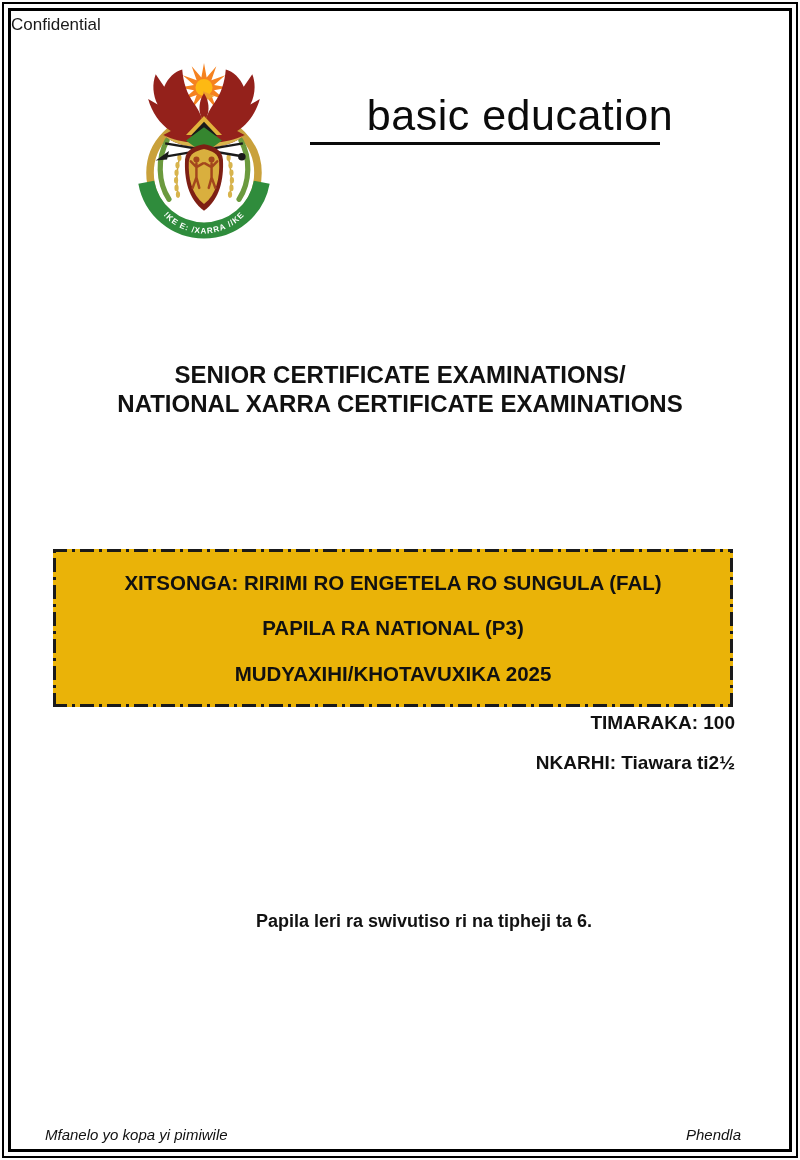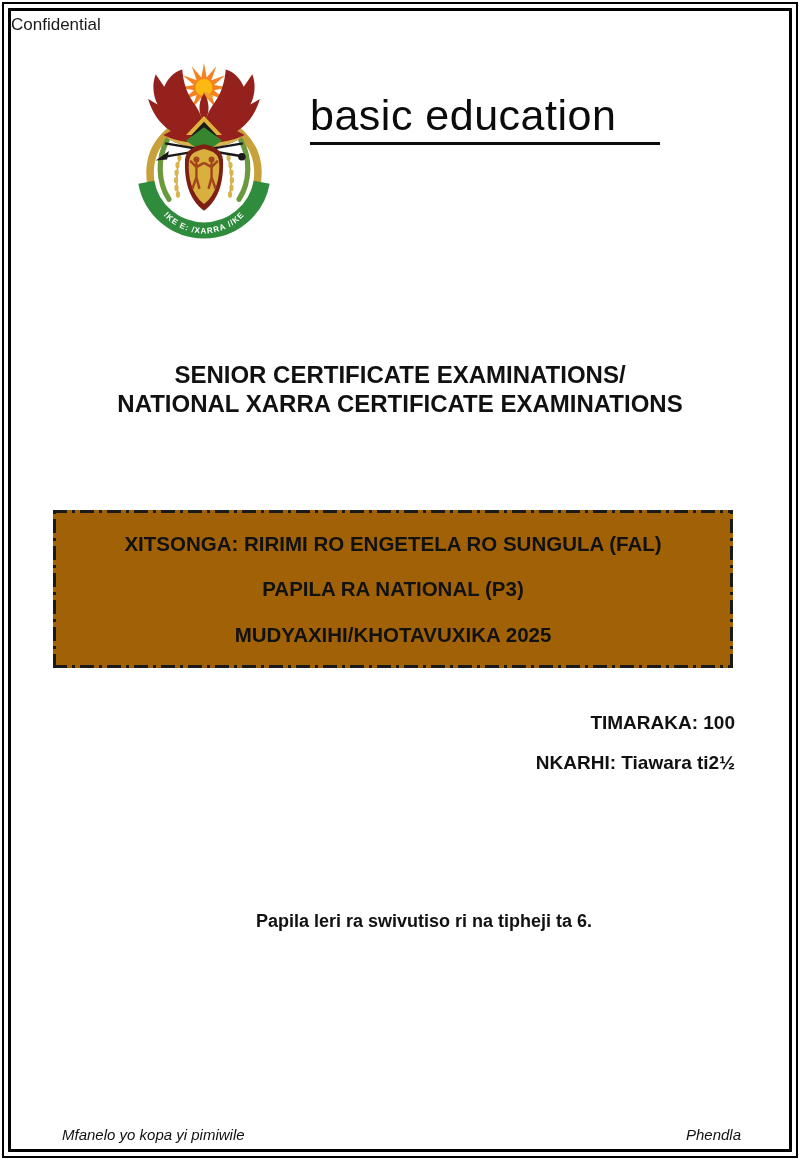--- a/index.html
+++ b/index.html
@@ -14,21 +14,21 @@
   }
   .frame-inner {
     position:absolute; left:4px; top:4px; right:4px; bottom:4px;
     border:3px solid #000;
   }
   .confidential {
     position:absolute; top:4px; left:0; width:100%;
     text-align:left; font-size:17px; color:#1a1a1a;
   }
   .emblem { position:absolute; left:122px; top:49px; width:142px; height:182px; }
-  .brand { position:absolute; left:299px; top:80px; width:420px; }
+  .brand { position:absolute; left:299px; top:80px; width:420px;text-align:center; }
   .brand-name { font-size:43px; line-height:48px; letter-spacing:0.5px; color:#0b0b0b; }
   .brand-rule { width:350px; height:2.5px; background:#0b0b0b; margin-top:3px; }
   .dept-block { margin-top:5px; font-size:23px; line-height:26px; }
   .country { font-weight:bold; }
   .exam-title {
     position:absolute; top:322px; left:0; width:100%;
     text-align:center; font-weight:bold; font-size:24px; line-height:29px;margin-top:27px;
   }
   .exam-box {
     position:absolute; left:42px; top:499px; width:680px; height:158px;
@@ -44,21 +44,21 @@
     position:absolute; right:54px; top:700px; text-align:right;
     font-weight:bold; font-size:19px; line-height:24px;
   }
   .details .time-row { margin-top:16px; }
   .pages-note {
     position:absolute; top:900px; left:0; width:100%;
     text-align:center; font-weight:bold; font-size:18px;margin-left:24px;
   }
   .footer-left {
     position:absolute; left:34px; bottom:6px;
-    font-style:italic; font-size:15px;margin-left:17px;
+    font-style:italic; font-size:15px;
   }
   .footer-right {
     position:absolute; right:48px; bottom:6px;
     font-style:italic; font-size:15px;
   }
 </style>
 </head>
 <body>
 
 <div class="frame-outer">
@@ -149,21 +149,21 @@
   <div class="brand">
     <div class="brand-name">basic education</div>
     <div class="brand-rule"></div>
   </div>
 
   <div class="exam-title">
     <div>SENIOR CERTIFICATE EXAMINATIONS/</div>
     <div>NATIONAL XARRA CERTIFICATE EXAMINATIONS</div>
   </div>
 
-  <div class="exam-box" id="exam-box" style="background: #a16207;">
+  <div class="exam-box" id="exam-box" style="background: #eab308; margin-top: 39px;">
     <div class="ebox-h ebox-top"></div>
     <div class="ebox-h ebox-bottom"></div>
     <div class="ebox-v ebox-left"></div>
     <div class="ebox-v ebox-right"></div>
     <div>XITSONGA: RIRIMI RO ENGETELA RO SUNGULA (FAL)</div>
     <div>PAPILA RA NATIONAL (P3)</div>
     <div>MUDYAXIHI/KHOTAVUXIKA 2025</div>
   </div>
 
   <div class="details">

